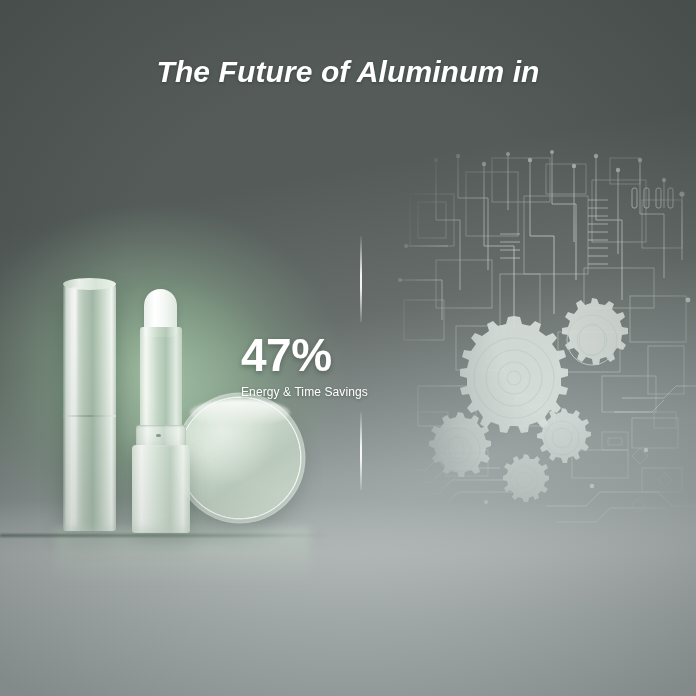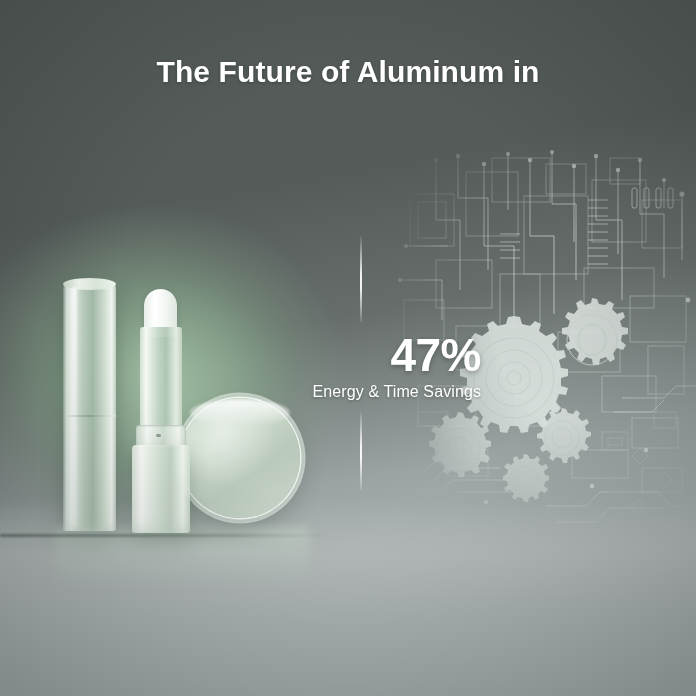--- a/index.html
+++ b/index.html
@@ -148,39 +148,40 @@
   }
 
   
   .headline{
     position:absolute;left:0;right:0;top:52px;
     text-align:center;
     color:#ffffff;
     font-size:30px;line-height:40px;font-weight:bold;
     letter-spacing:.1px;
     text-shadow:0 1px 3px rgba(20,30,26,.35);
+    font-style:italic;
   }
   .headline span{display:block;}
 
   .stat{
     position:absolute;left:241px;top:236px;width:240px;
-    text-align:right;color:#fff;
+    text-align:left;color:#fff;
   }
   .divider{
     width:1.5px;height:86px;margin:0 auto;
     background:linear-gradient(180deg,rgba(255,255,255,.06),rgba(255,255,255,.92) 45%,rgba(255,255,255,.92) 60%,rgba(255,255,255,.10));
   }
   .divider.bottom{height:78px;}
   .stat-value{
     font-size:46px;font-weight:bold;line-height:54px;
     margin:6px 0 0;letter-spacing:-.5px;
     text-shadow:0 2px 5px rgba(25,35,30,.35);
   }
   .stat-label{
-    font-size:16px;font-weight:normal;line-height:20px;
+    font-size:12px;font-weight:normal;line-height:20px;
     margin:0 0 10px;letter-spacing:.1px;
     text-shadow:0 1px 3px rgba(25,35,30,.40);
   }
 </style>
 </head>
 <body>
 
 <div id="poster">
 
   <div class="bg-base"></div>

